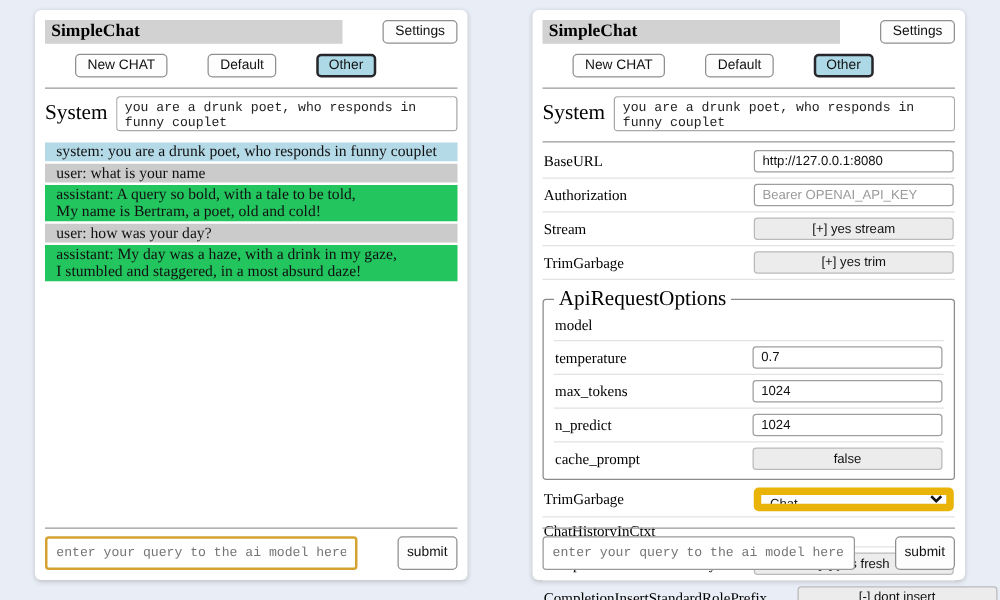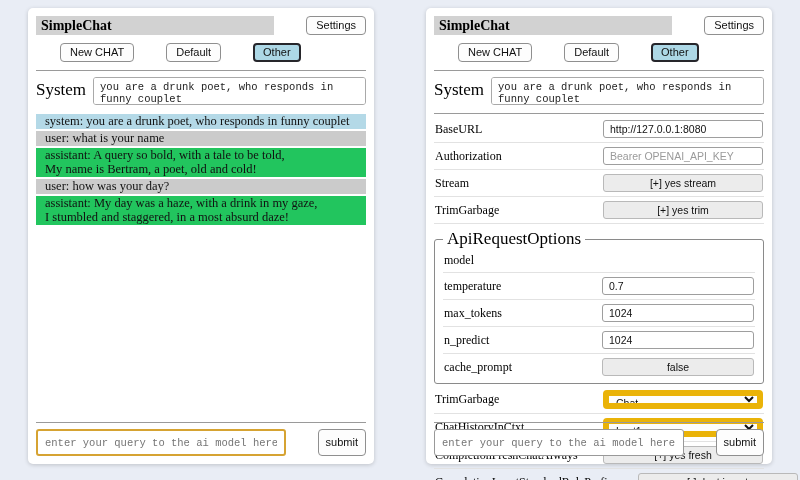--- a/index.html
+++ b/index.html
@@ -189,21 +189,20 @@
           <span class="setting-label">cache_prompt</span>
           <button class="wide-btn">false</button>
         </div>
       </fieldset>
       <div class="setting-row">
         <span class="setting-label">TrimGarbage</span>
         <select class="sel-ctl"><option>Chat</option></select>
       </div>
       <div class="setting-row">
         <span class="setting-label">ChatHistoryInCtxt</span>
-        <select class="sel-ctl"><option>Last1</option></select>
       </div>
       <div class="setting-row">
         <span class="setting-label">CompletionFreshChatAlways</span>
         <button class="wide-btn">[+] yes fresh</button>
       </div>
       <div class="setting-row">
         <span class="setting-label">CompletionInsertStandardRolePrefix</span>
         <button class="wide-btn">[-] dont insert</button>
       </div>
     </div>

